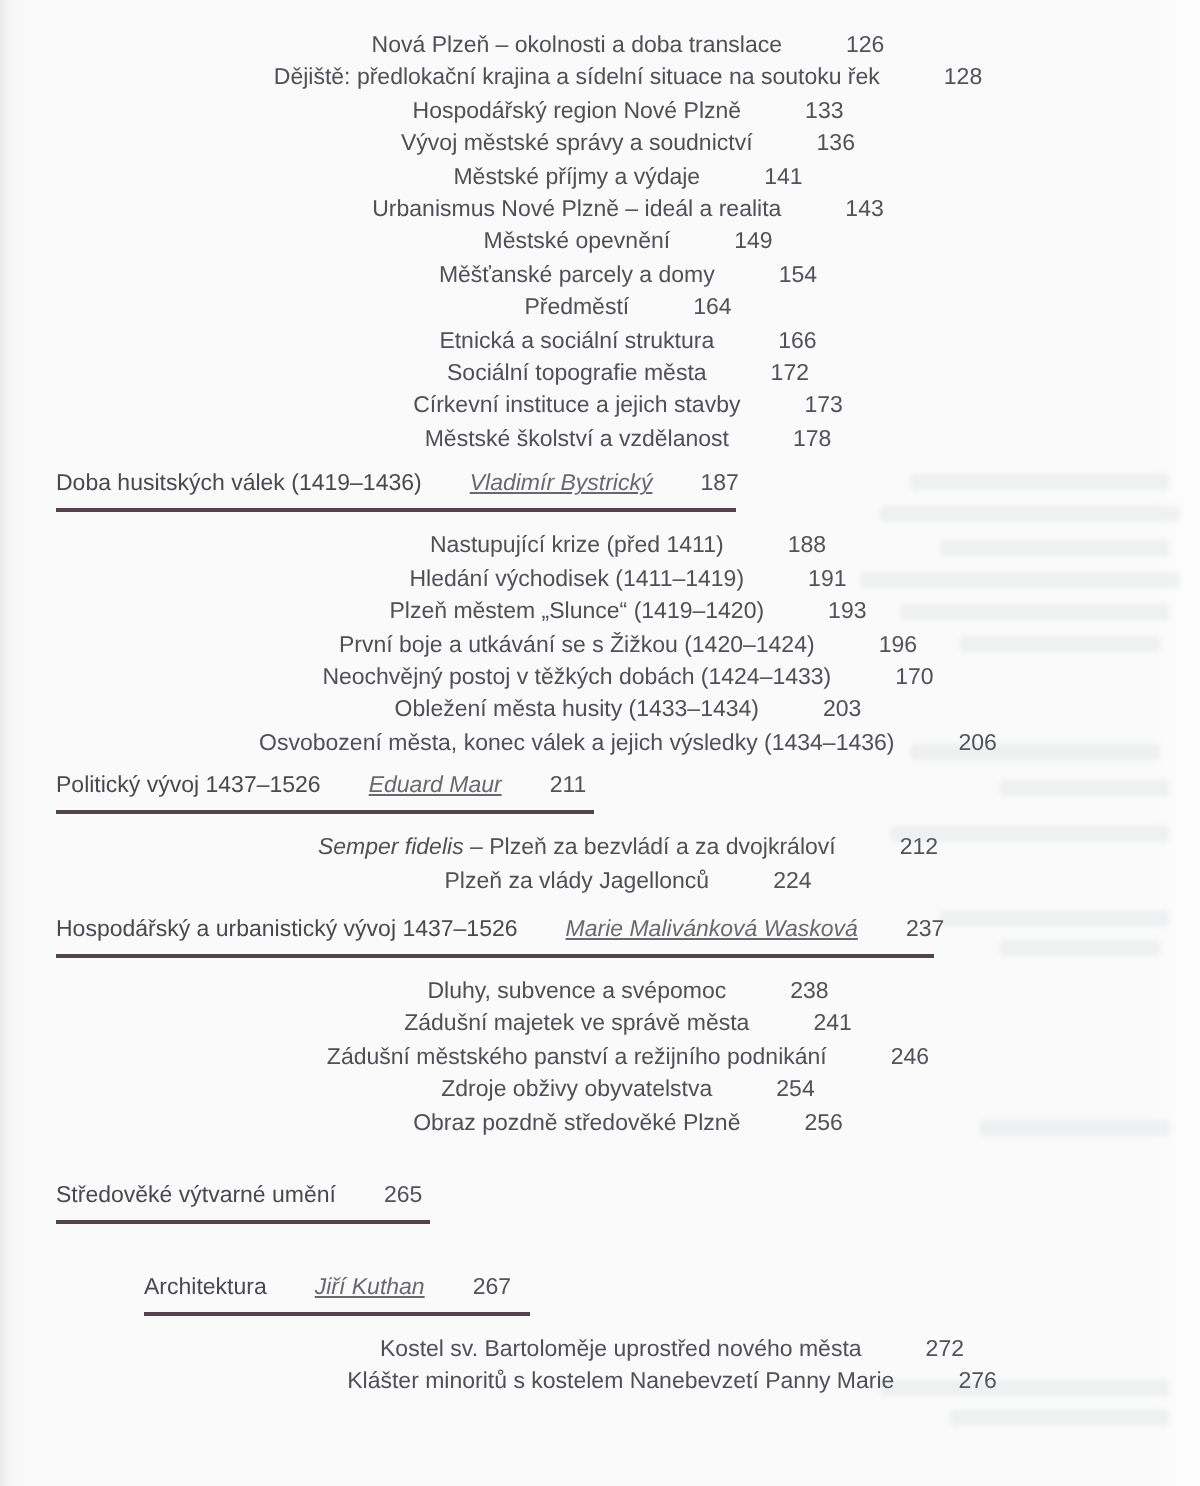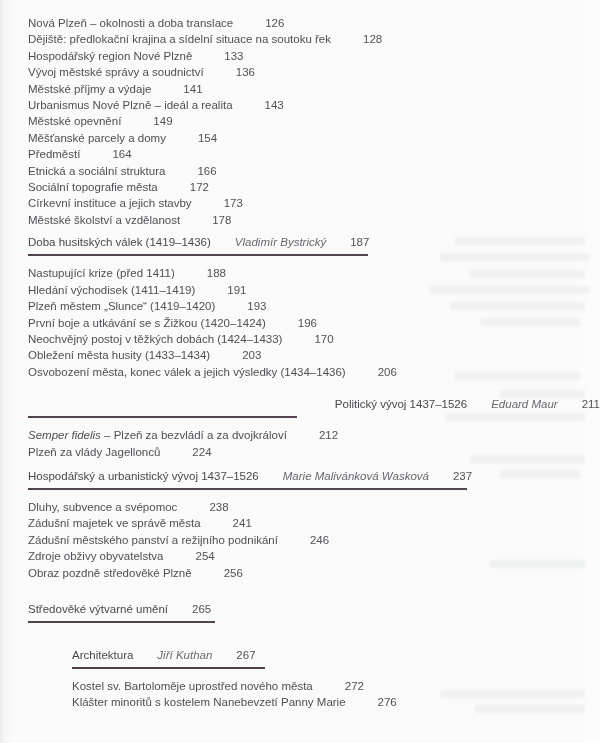--- a/index.html
+++ b/index.html
@@ -13,48 +13,50 @@
   }
   .page{
     position:absolute;inset:0;
     padding:6px 0 0 28px;
     font-size:11.5px;
     background:linear-gradient(90deg,#ececee 0px,#f6f6f7 5px,#fafafa 12px,#fafafa 96%,#fdfdfe 100%);
   }
   .toc-row{
     line-height:16.4px;
     white-space:nowrap;
+    text-align:center;
   }
   .entry-title-italic{font-style:italic;}
   .pg{margin-left:32px;color:#515157;}
   .toc-heading{
     line-height:17px;
     white-space:nowrap;
     color:#48484e;
   }
   .h-author{
     font-style:italic;
     color:#68686f;
     margin-left:24px;
+    text-decoration:underline;
   }
   .toc-heading .pg{margin-left:24px;}
   .rule{
     height:2px;
     background:#53434e;
     margin-top:3px;
   }
   .rule-a{width:340px;}
   .rule-b{width:269px;}
   .rule-c{width:439px;}
   .rule-d{width:187px;}
   .rule-e{width:193px;}
   .sec{margin-top:0;}
   .sec .items{margin-top:9px;}
   .m-heading2{margin-top:6px;}
-  .m-heading3{margin-top:16px;text-align:right;}
+  .m-heading3{margin-top:5px;}
   .m-heading4{margin-top:8px;}
   .m-heading5{margin-top:20px;}
   .subsection{margin-left:44px;margin-top:24px;}
   
   .bleed{position:absolute;inset:0;pointer-events:none;}
   .bleed div{
     position:absolute;height:8px;border-radius:2px;
     background:rgba(150,156,170,0.10);
     filter:blur(1.2px);
   }

